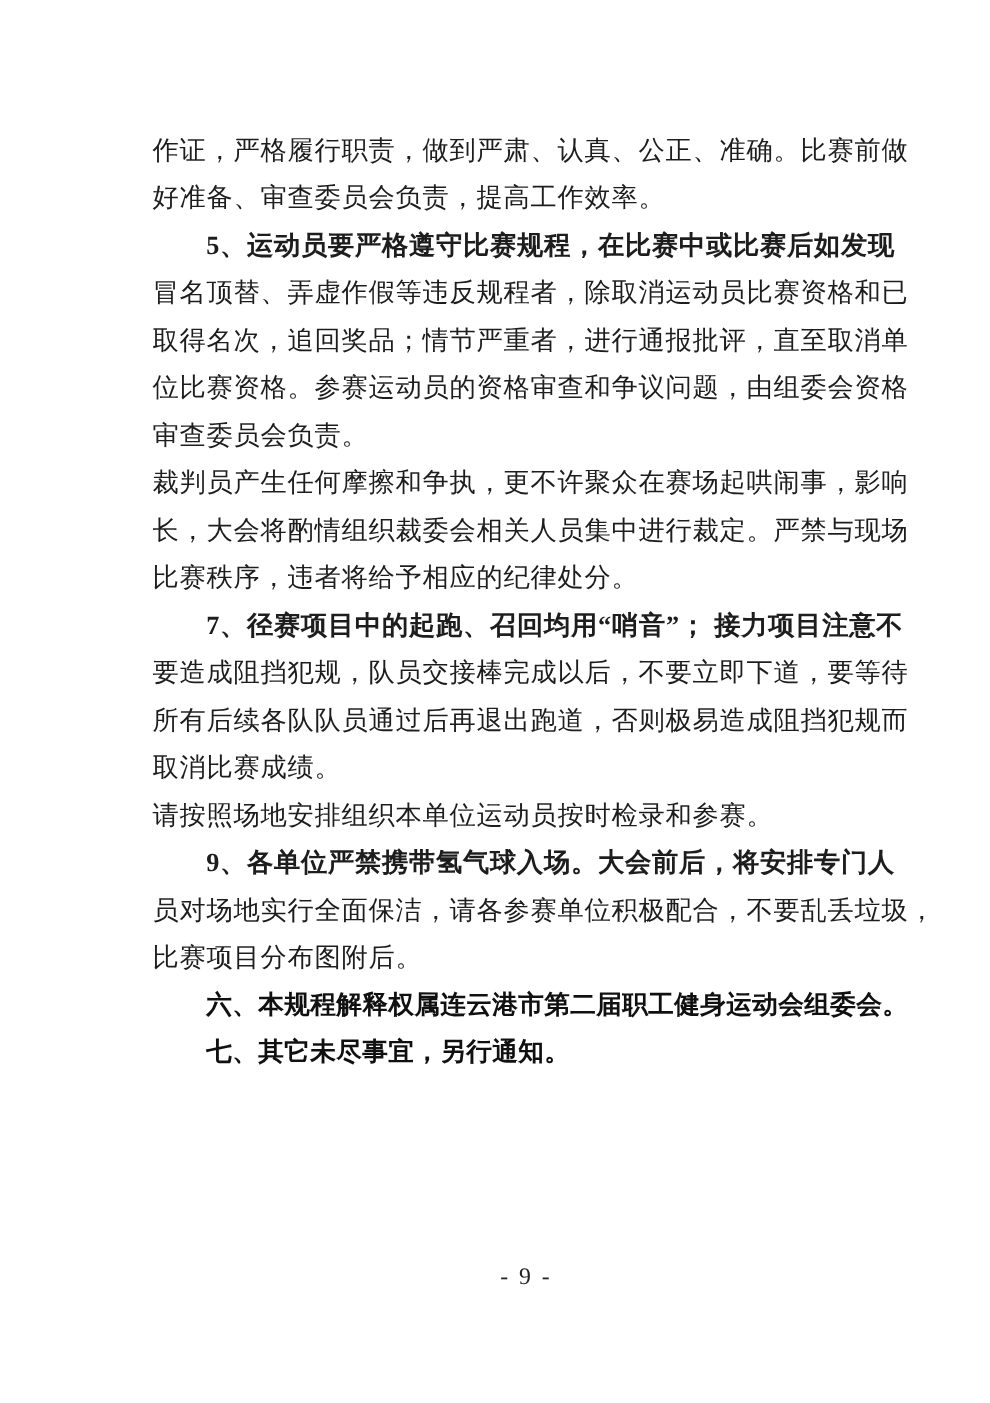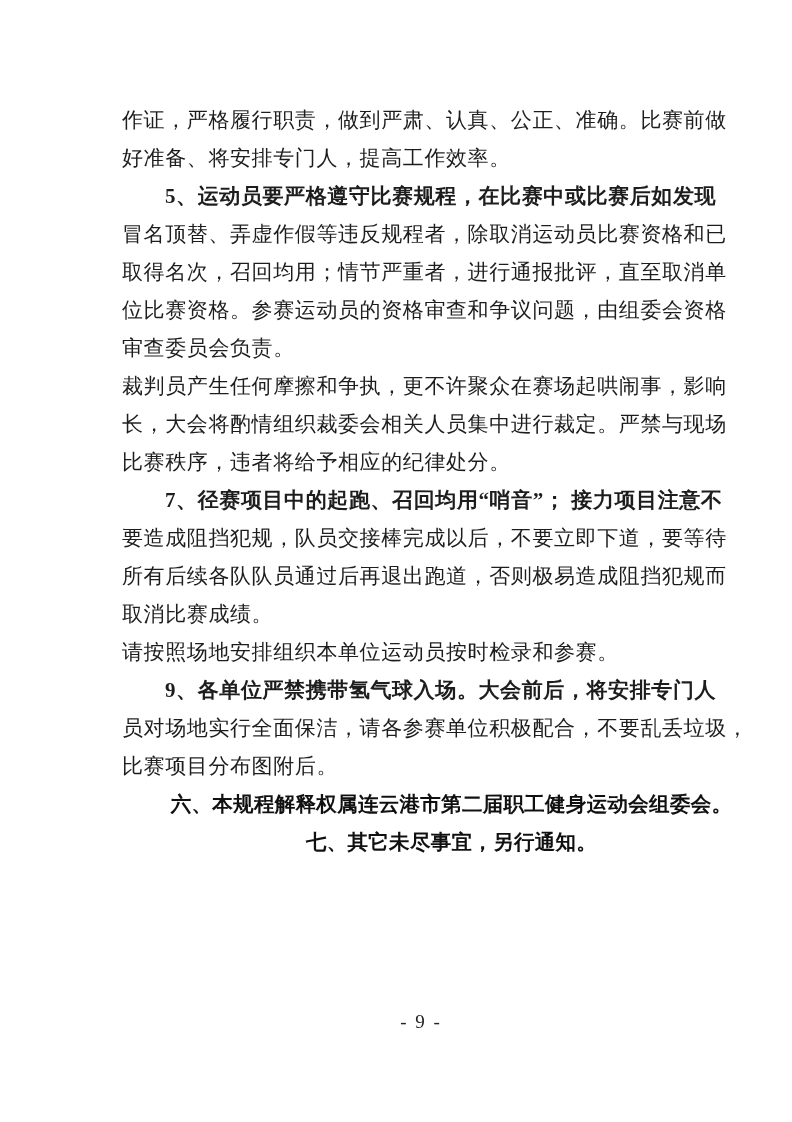--- a/index.html
+++ b/index.html
@@ -34,44 +34,43 @@
   .line.indent {
     padding-left: 43px;
     font-weight: bold;
   }
   .line.bold {
     font-family: "Liberation Sans", "DejaVu Sans", sans-serif;
     font-weight: bold;
     font-size: 20.5px;
     letter-spacing: 0.3px;
     color: #101010;
-    text-align: center;
   }
   .page-number {
     position: absolute;
     top: 1011px;
     left: 0;
     width: 792px;
     text-align: center;
     font-size: 19px;
     letter-spacing: 2px;
     color: #242424;
     font-family: "Liberation Serif", "DejaVu Serif", serif;
   }
 </style>
 </head>
 <body>
 
 <div class="page">
   <div class="text-block" id="text-block">
       <div class="line">作证，严格履行职责，做到严肃、认真、公正、准确。比赛前做</div>
-      <div class="line">好准备、将安排专门人，提高工作效率。</div>
+      <div class="line">好准备、审查委员会负责，提高工作效率。</div>
       <div class="line indent">5、运动员要严格遵守比赛规程，在比赛中或比赛后如发现</div>
       <div class="line">冒名顶替、弄虚作假等违反规程者，除取消运动员比赛资格和已</div>
-      <div class="line">取得名次，召回均用；情节严重者，进行通报批评，直至取消单</div>
+      <div class="line">取得名次，追回奖品；情节严重者，进行通报批评，直至取消单</div>
       <div class="line">位比赛资格。参赛运动员的资格审查和争议问题，由组委会资格</div>
       <div class="line">审查委员会负责。</div>
       <div class="line">裁判员产生任何摩擦和争执，更不许聚众在赛场起哄闹事，影响</div>
       <div class="line">长，大会将酌情组织裁委会相关人员集中进行裁定。严禁与现场</div>
       <div class="line">比赛秩序，违者将给予相应的纪律处分。</div>
       <div class="line indent">7、径赛项目中的起跑、召回均用“哨音”； 接力项目注意不</div>
       <div class="line">要造成阻挡犯规，队员交接棒完成以后，不要立即下道，要等待</div>
       <div class="line">所有后续各队队员通过后再退出跑道，否则极易造成阻挡犯规而</div>
       <div class="line">取消比赛成绩。</div>
       <div class="line">请按照场地安排组织本单位运动员按时检录和参赛。</div>

